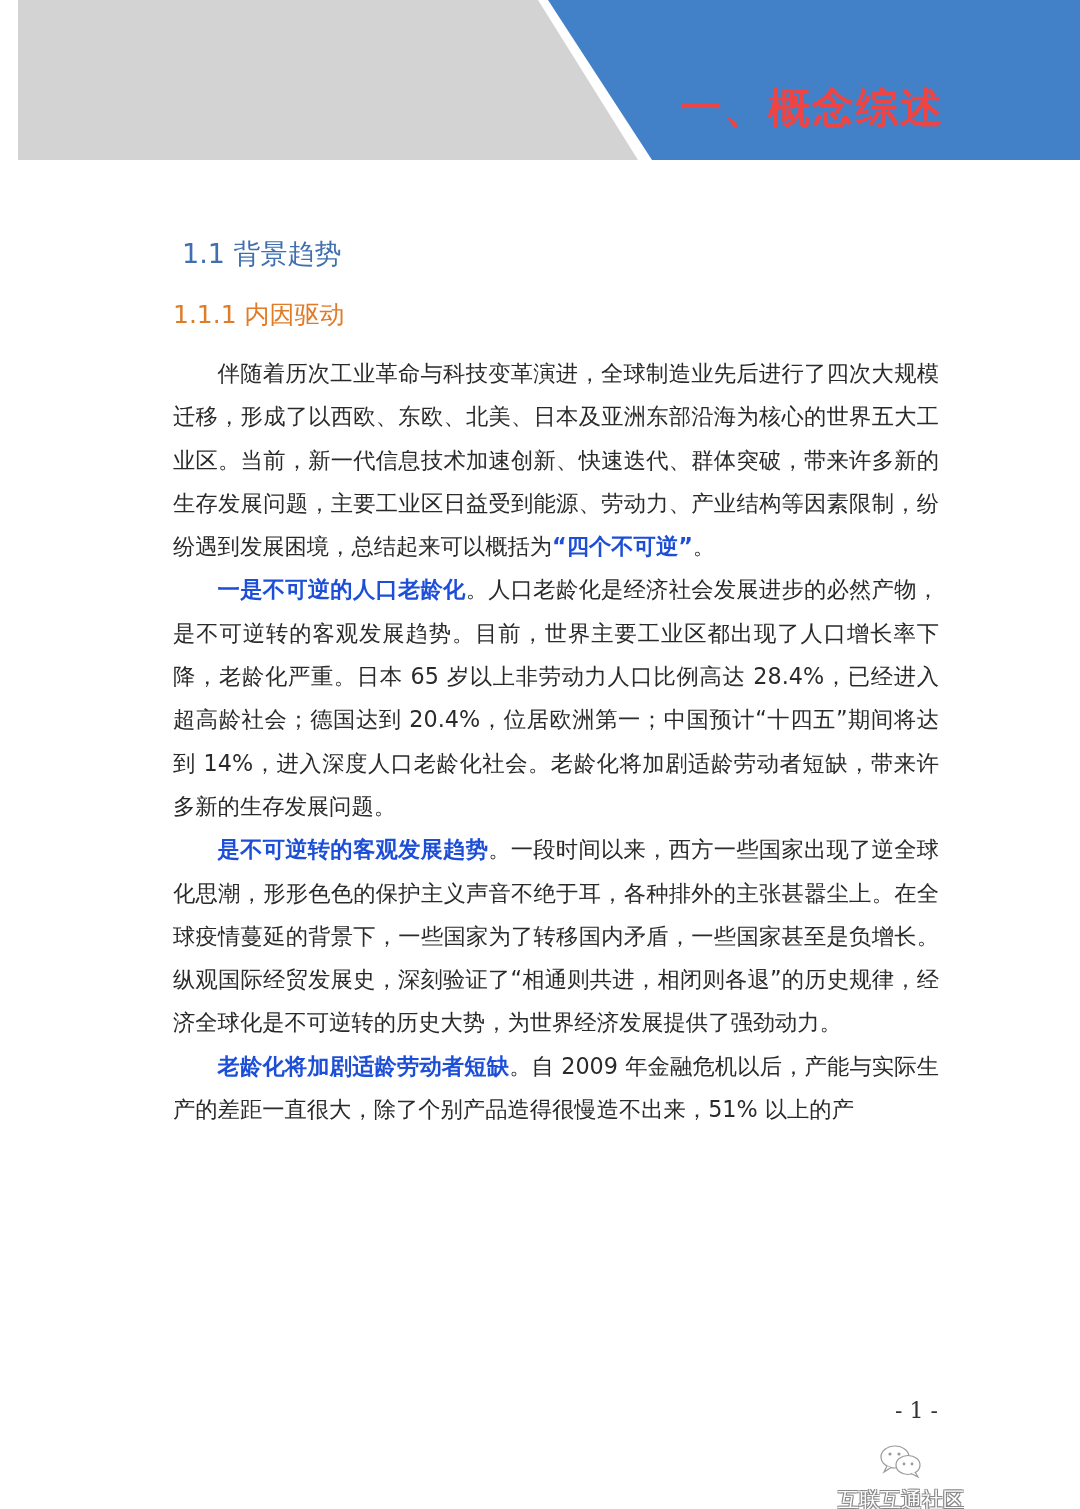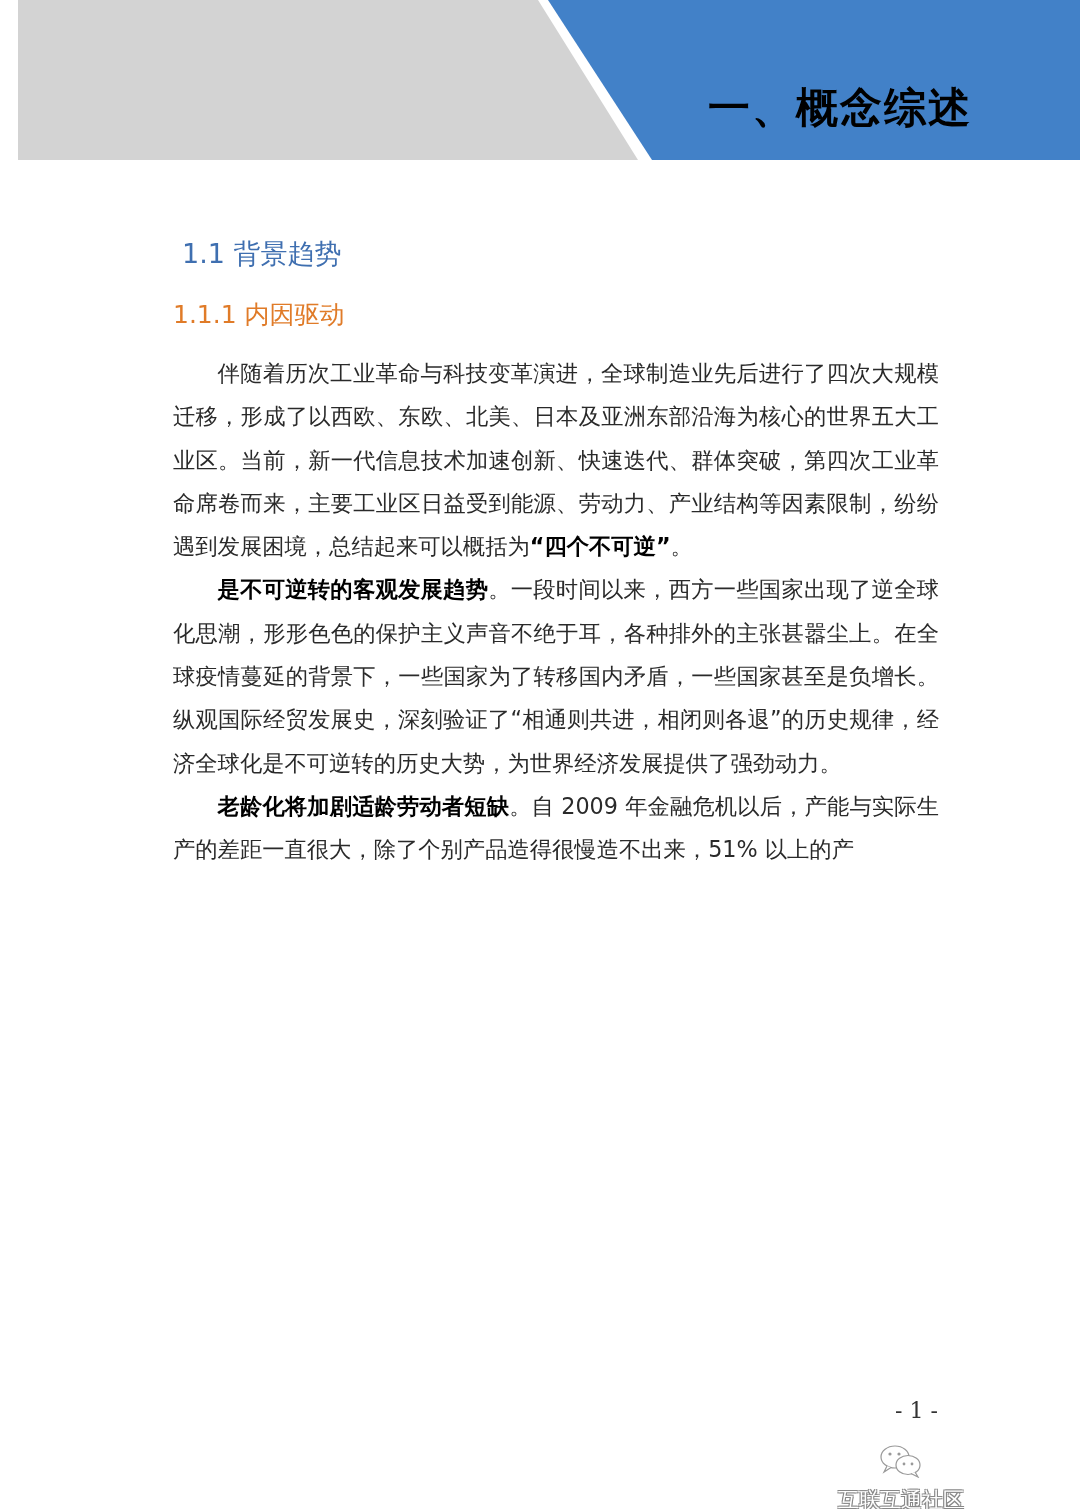--- a/index.html
+++ b/index.html
@@ -13,36 +13,36 @@
       position: absolute; left: 0; top: 0; width: 100%; height: 100%;
       background: #ffffff;
       clip-path: polygon(520px 0, 1062px 0, 1062px 160px, 620px 160px);
     }
     .banner .blue {
       position: absolute; left: 0; top: 0; width: 100%; height: 100%;
       background: #4281c8;
       clip-path: polygon(530px 0, 1062px 0, 1062px 160px, 634px 160px);
     }
     .chapter-title {
-      position: absolute; left: 708px; top: 80px; color: #000000;
+      position: absolute; left: 680px; top: 80px; color: #ef4444;
       font-family: Liberation Sans, sans-serif; font-weight: bold; font-size: 42px; letter-spacing: 2px;
       white-space: nowrap;
     }
     .h2 {
       position: absolute; left: 182px; top: 236px; color: #3f6fb0; font-size: 27px; white-space: nowrap;
     }
     .h3 {
       position: absolute; left: 173px; top: 298px; color: #e07b28; font-size: 25px; white-space: nowrap; text-align: right;
     }
     .content {
       position: absolute; left: 173px; top: 352px; width: 766px;
       font-size: 22.3px; line-height: 43.3px; color: #2a2a2a; text-align: justify;
     }
     .content p { margin: 0; text-indent: 2em; }
-    .content b { font-weight: bold; color: #000000; }
+    .content b { font-weight: bold; color: #1d4ed8; }
     .page-num {
       position: absolute; left: 895px; top: 1398px; font-size: 22px; color: #333;
       font-family: "DejaVu Serif", "Liberation Serif", serif; white-space: nowrap;
     }
     .watermark {
       position: absolute; left: 838px; top: 1444px; display: flex; align-items: center; gap: 8px;
       color: #ffffff; font-size: 21px; white-space: nowrap;
       text-shadow: -1px -1px 0 #888, 1px -1px 0 #888, -1px 1px 0 #888, 1px 1px 0 #888;
       flex-direction: column;
     }
@@ -55,21 +55,22 @@
   <div class="gray"></div>
   <div class="white-stripe"></div>
   <div class="blue"></div>
 </div>
 <div class="chapter-title">一、概念综述</div>
 
 <div class="h2">1.1 背景趋势</div>
 <div class="h3">1.1.1 内因驱动</div>
 
 <div class="content">
-  <p><span>伴随着历次工业革命与科技变革演进，全球制造业先后进行了四次大规模迁移，形成了以西欧、东欧、北美、日本及亚洲东部沿海为核心的世界五大工业区。当前，新一代信息技术加速创新、快速迭代、群体突破，第四次工业革命席卷而来，主要工业区日益受到能源、劳动力、产业结构等因素限制，纷纷遇到发展困境，总结起来可以概括为</span><b>“四个不可逆”</b><span>。</span></p>
+  <p><span>伴随着历次工业革命与科技变革演进，全球制造业先后进行了四次大规模迁移，形成了以西欧、东欧、北美、日本及亚洲东部沿海为核心的世界五大工业区。当前，新一代信息技术加速创新、快速迭代、群体突破，带来许多新的生存发展问题，主要工业区日益受到能源、劳动力、产业结构等因素限制，纷纷遇到发展困境，总结起来可以概括为</span><b>“四个不可逆”</b><span>。</span></p>
+  <p><b>一是不可逆的人口老龄化</b><span>。人口老龄化是经济社会发展进步的必然产物，是不可逆转的客观发展趋势。目前，世界主要工业区都出现了人口增长率下降，老龄化严重。日本 65 岁以上非劳动力人口比例高达 28.4%，已经进入超高龄社会；德国达到 20.4%，位居欧洲第一；中国预计“十四五”期间将达到 14%，进入深度人口老龄化社会。老龄化将加剧适龄劳动者短缺，带来许多新的生存发展问题。</span></p>
   <p><b>是不可逆转的客观发展趋势</b><span>。一段时间以来，西方一些国家出现了逆全球化思潮，形形色色的保护主义声音不绝于耳，各种排外的主张甚嚣尘上。在全球疫情蔓延的背景下，一些国家为了转移国内矛盾，一些国家甚至是负增长。纵观国际经贸发展史，深刻验证了“相通则共进，相闭则各退”的历史规律，经济全球化是不可逆转的历史大势，为世界经济发展提供了强劲动力。</span></p>
   <p><b>老龄化将加剧适龄劳动者短缺</b><span>。自 2009 年金融危机以后，产能与实际生产的差距一直很大，除了个别产品造得很慢造不出来，51% 以上的产</span></p>
 </div>
 
 <div class="page-num">- 1 -</div>
 
 <div class="watermark">
   <svg class="wechat-icon" viewBox="0 0 44 34">
     <ellipse cx="16" cy="13" rx="14" ry="11" fill="#fff" stroke="#999" stroke-width="1.2"></ellipse>
     <path d="M8 22 L5 28 L12 23.5" fill="#fff" stroke="#999" stroke-width="1.2"></path>

